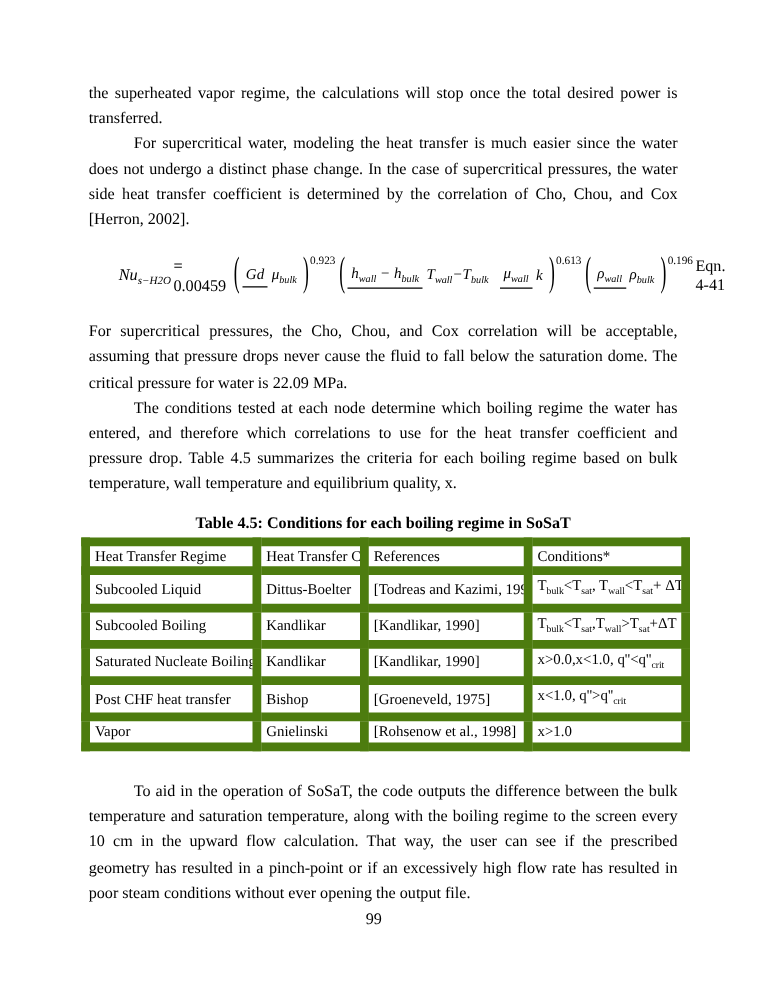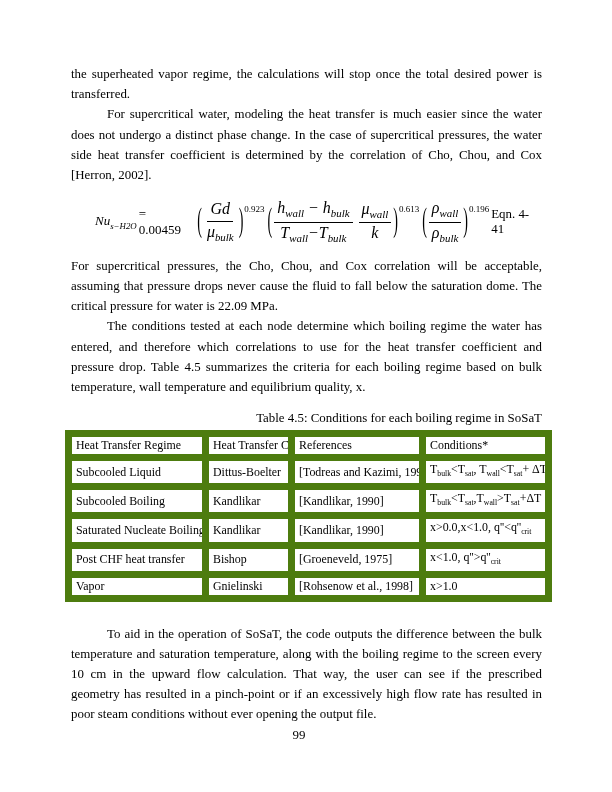--- a/index.html
+++ b/index.html
@@ -10,32 +10,32 @@
   .page{padding:64px 70px 0 71px;position:relative;height:728px;box-sizing:border-box;}
   .para{font-size:12.9px;line-height:20.2px;text-align:justify;margin:0;}
   .indent{text-indent:36px;}
 
   
   .eq-row{display:flex;align-items:center;margin:13px 0 11px 0;min-height:46px;}
   .eq{display:inline-flex;align-items:center;margin-left:24px;font-size:13px;}
   .var{font-style:italic;}
   .eq sub,.eq sup,.eq .frac sub{font-size:0.68em;}
   .eq-op{margin:0 5px 0 2px;font-style:normal;}
-  .frac{display:inline-flex;flex-direction:column;align-items:center;vertical-align:middle;
-        font-size:16px;line-height:1.3;margin:0 1px;}
+  .frac{display:inline-flex;align-items:center;vertical-align:middle;
+        font-size:12px;line-height:1.3;margin:0 1px;}
   .frac + .frac{margin-left:5px;text-align:center;}
   .fnum{border-bottom:1px solid #000;padding:0 3px 1px 3px;white-space:nowrap;}
   .fden{padding:0 3px;white-space:nowrap;}
   .paren{display:inline-block;transform:scaleY(2.35);font-size:14px;font-weight:400;
          margin:0 1px;font-style:normal;}
   .exp{font-size:9px;position:relative;top:-13px;font-style:normal;margin-right:2px;}
   .eq-label{margin-left:auto;font-size:12.9px;}
 
   
-  .caption{text-align:right;font-size:12.9px;margin:14px 0 4px 0;}
+  .caption{text-align:center;font-size:12.9px;margin:14px 0 4px 0;font-weight:bold;}
   table.regimes{border-collapse:collapse;width:480px;margin-left:-6px;table-layout:fixed;}
   table.regimes th, table.regimes td{
     border:7px solid #4d7c0f;font-weight:normal;text-align:left;
     font-size:11.9px;line-height:14.8px;padding:1px 4px;vertical-align:middle;
     overflow:hidden;white-space:nowrap;
   }
   table.regimes col.c1{width:137px;} table.regimes col.c2{width:86px;}
   table.regimes col.c3{width:131px;} table.regimes col.c4{width:126px;}
   table.regimes sub{font-size:0.65em;}
   .footnote{font-size:12.9px;margin:4px 0 0 0;}

